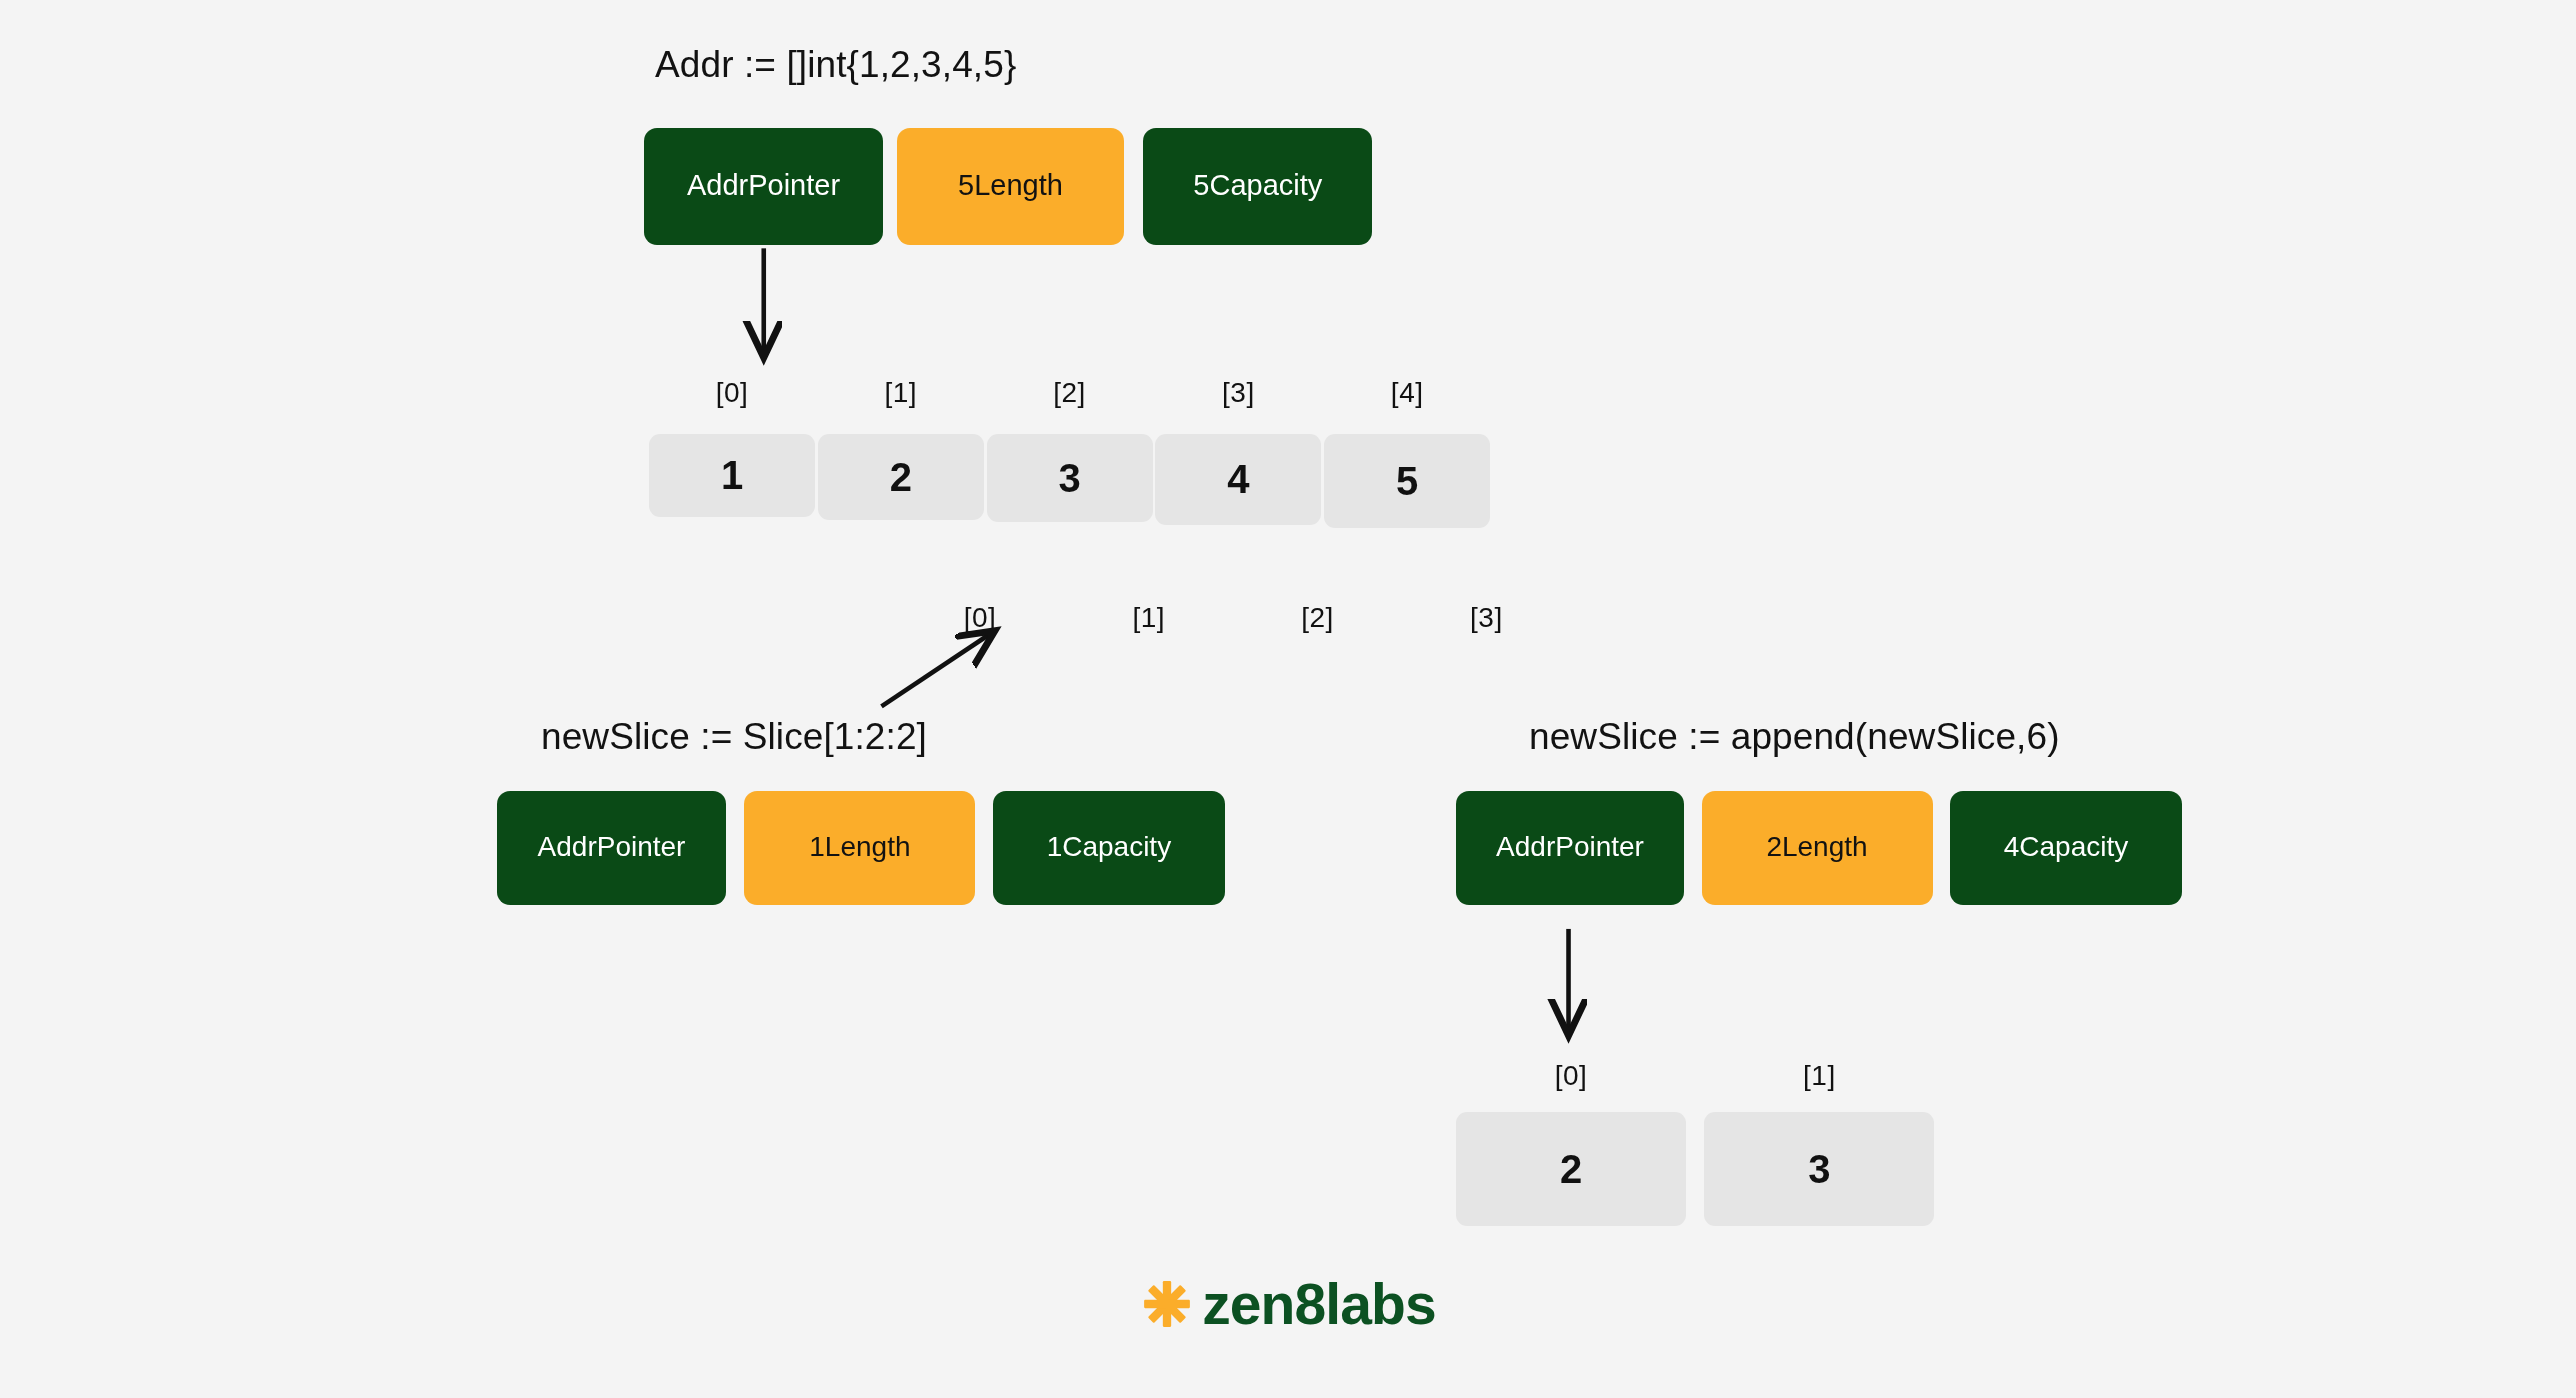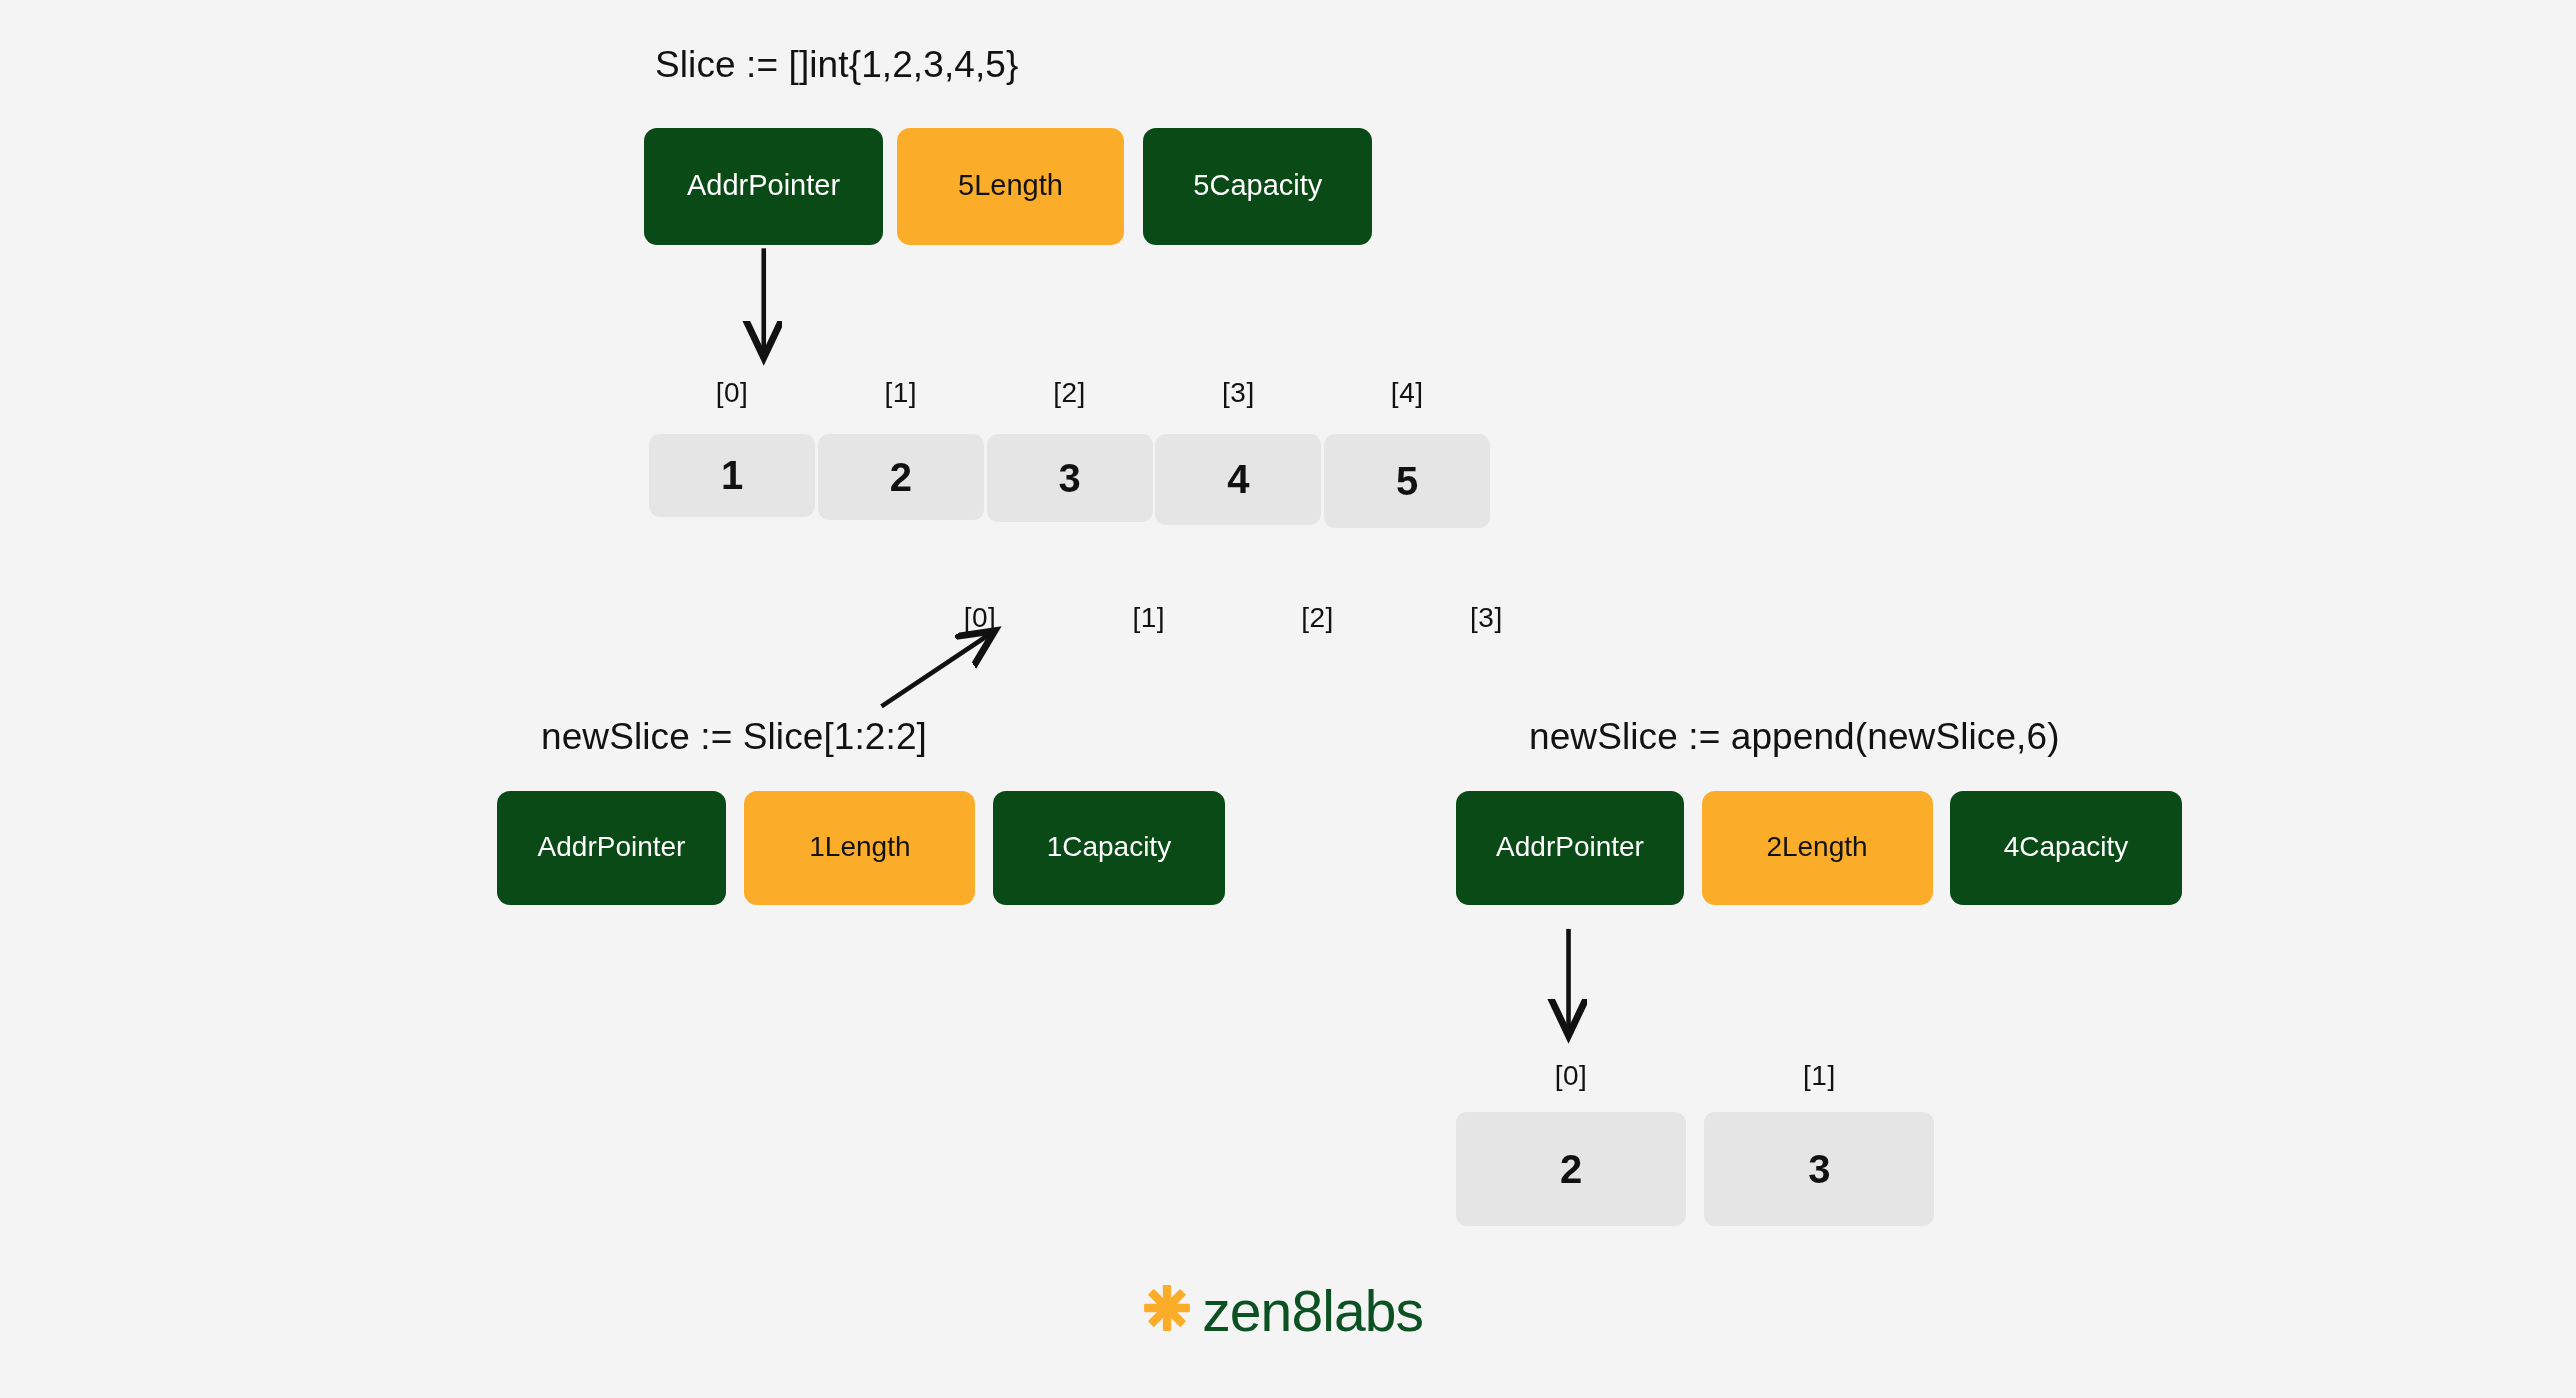--- a/index.html
+++ b/index.html
@@ -81,42 +81,41 @@
   }
 
   
   .logo {
     display: flex;
     align-items: center;
     gap: 9.2px;
   }
   .logo-word {
     font-size: 57px;
-    font-weight: 400;
+    font-weight: 700;
     color: #0c5122;
     letter-spacing: -0.9px;
-    margin-top: 7px;
   }
 
   
   svg.arrow-layer {
     position: absolute;
     left: 0;
     top: 0;
     width: 2576px;
     height: 1398px;
     pointer-events: none;
   }
 </style>
 </head>
 <body>
 
 <div id="stage">
 
-  <div class="abs caption" style="left:655px; top:44px;">Slice := []int{1,2,3,4,5}</div>
+  <div class="abs caption" style="left:655px; top:44px;">Addr := []int{1,2,3,4,5}</div>
 
   <div class="abs hdr-row" style="left:644px; top:128px;">
     <div class="hdr-box hdr-green" style="width:239px; height:117px; font-size:29px; margin-right:14px;">
       <span class="l1">Addr</span>
       <span class="l2">Pointer</span>
     </div>
     <div class="hdr-box hdr-orange" style="width:227px; height:117px; font-size:29px; margin-right:19.3px;">
       <span class="l1">5</span>
       <span class="l2">Length</span>
     </div>

